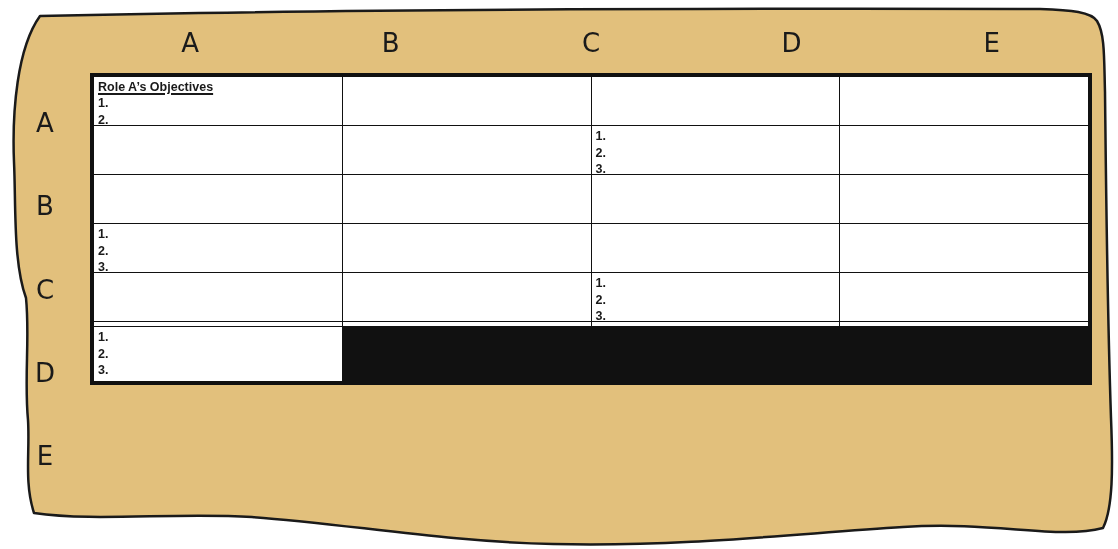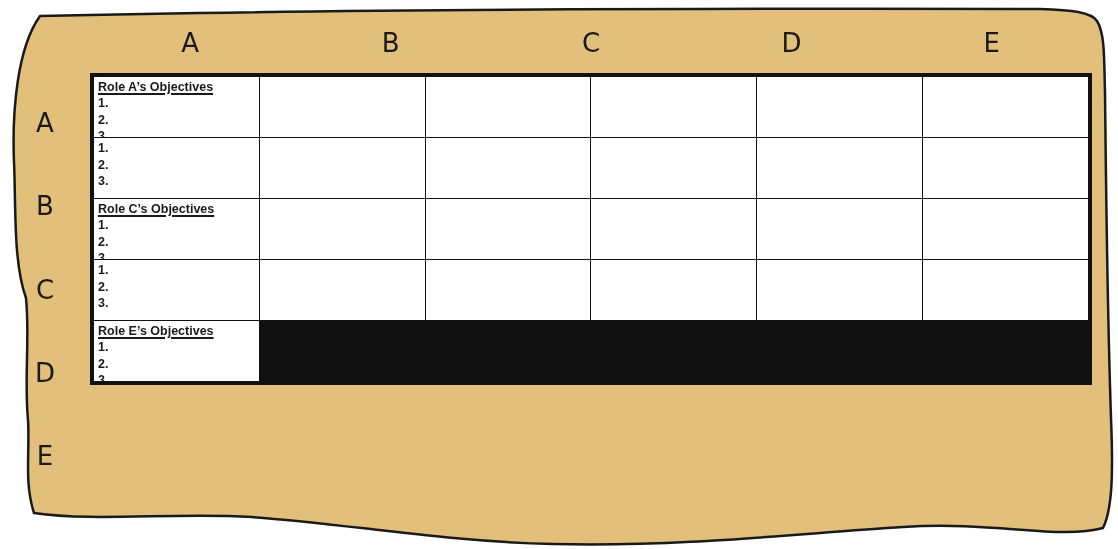--- a/index.html
+++ b/index.html
@@ -7,21 +7,21 @@
     width:1118px;height:549px;position:relative;overflow:hidden;
     background:#ffffff;
     font-family:"Liberation Sans",sans-serif;
   }
   .stage{position:absolute;inset:0;}
   .note-shape{position:absolute;left:0;top:0;width:1118px;height:549px;}
 
   
   .grid{
     position:absolute;left:90px;top:73px;width:1002px;height:312px;
-    display:grid;grid-template-columns:repeat(6,1fr);grid-template-rows:repeat(5,1fr);
+    display:grid;grid-template-columns:repeat(4,1fr);grid-template-rows:repeat(5,1fr);
     background:var(--grid_line,#111);gap:1px;
     border:4px solid var(--grid_line,#111);box-sizing:border-box;
   }
   .cell{background:var(--cell_bg,#fff);padding:2px 4px;overflow:hidden;}
   .cell-title{
     font-weight:bold;font-size:12.5px;line-height:16px;color:var(--text,#1a1a1a);
     text-decoration:underline;text-decoration-thickness:1.5px;text-underline-offset:2px;
     white-space:nowrap;
   }
   .cell-item{font-weight:bold;font-size:12.5px;line-height:16.5px;color:var(--text,#1a1a1a);}
@@ -96,21 +96,20 @@
       <div class="cell-item">2.</div>
       <div class="cell-item">3.</div>
     </div>
     <div class="cell"></div>
     <div class="cell"></div>
     <div class="cell"></div>
 
     <div class="cell"></div>
     <div class="cell"></div>
     <div class="cell">
-      <div class="cell-title">Role C’s Objectives</div>
       <div class="cell-item">1.</div>
       <div class="cell-item">2.</div>
       <div class="cell-item">3.</div>
     </div>
     <div class="cell"></div>
     <div class="cell"></div>
 
     <div class="cell"></div>
     <div class="cell"></div>
     <div class="cell"></div>
@@ -119,20 +118,19 @@
       <div class="cell-item">2.</div>
       <div class="cell-item">3.</div>
     </div>
     <div class="cell"></div>
 
     <div class="cell"></div>
     <div class="cell"></div>
     <div class="cell"></div>
     <div class="cell"></div>
     <div class="cell">
-      <div class="cell-title">Role E’s Objectives</div>
       <div class="cell-item">1.</div>
       <div class="cell-item">2.</div>
       <div class="cell-item">3.</div>
     </div>
   </div>
 
 </div>
 
 </body></html>

